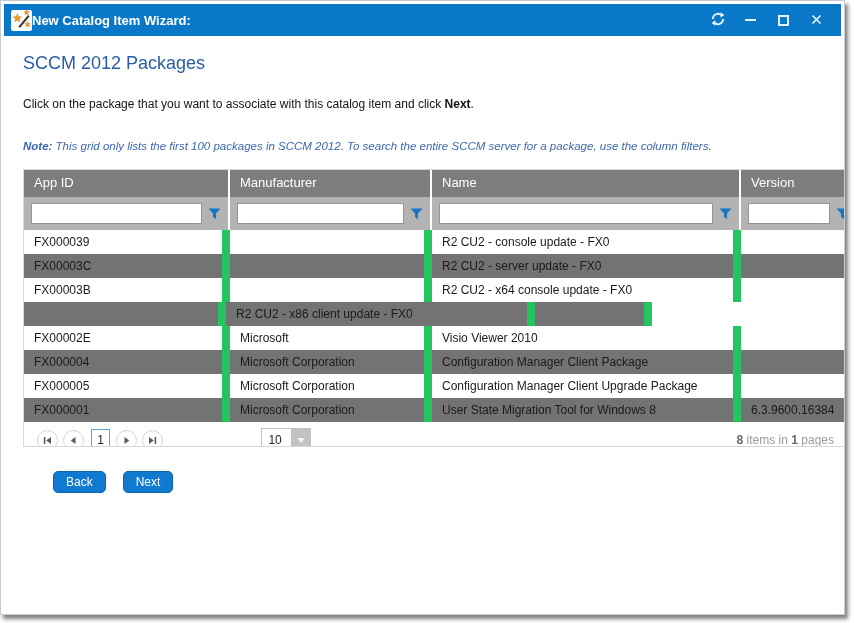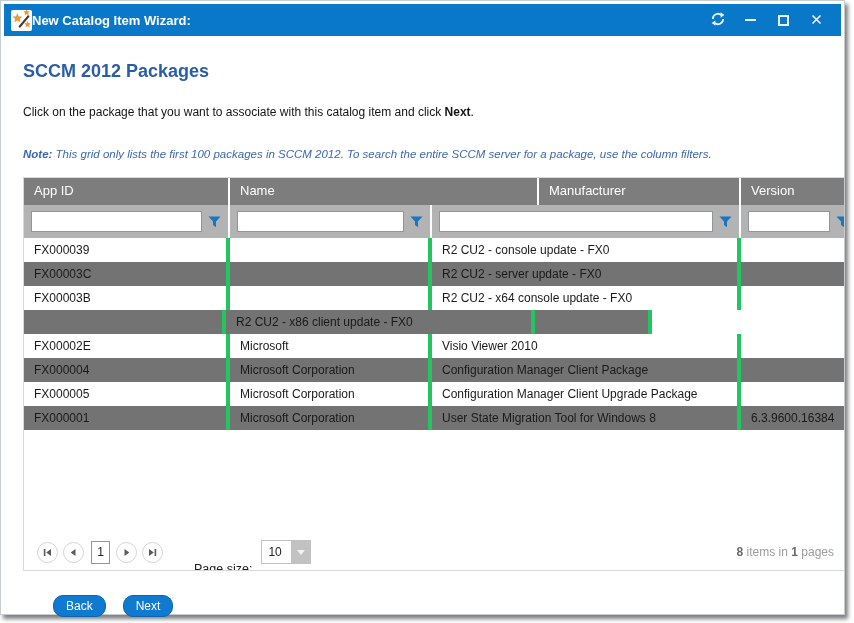--- a/index.html
+++ b/index.html
@@ -18,62 +18,62 @@
   .star.s3 { left:13px; top:11px; font-size:8px; }
   .title { color:#fff; font-weight:bold; font-size:13px; white-space:nowrap; }
   .controls { margin-left:auto; display:flex; align-items:center; margin-right:8px; }
   .ctrl { width:33px; height:26px; background:transparent; border:none; display:flex;
           align-items:center; justify-content:center; cursor:pointer; }
   .glyph-min { width:11px; height:2px; background:#e8f2fa; }
   .glyph-max { width:11px; height:11px; border:2px solid #e8f2fa; background:transparent; }
 
   
   .content { padding-left:22px; width:843px; }
-  .heading { margin-top:25px; font-size:18px; font-weight:bold; color:#2a5da8; }
+  .heading { margin-top:17px; font-size:18px; font-weight:normal; color:#2a5da8; }
   .instruction { margin-top:23px; font-size:12px; color:#141414; }
   .instruction b { font-weight:bold; }
   .note { margin-top:29px; font-size:11.5px; font-style:italic; color:#3c68ae; }
   .note b { font-weight:bold; }
 
   
-  .grid-outer { margin-top:17px; width:821px; height:394px; overflow:hidden;
+  .grid-outer { margin-top:17px; width:821px; height:278px; overflow:hidden;
                 border:1px solid #d8d8d8; border-right:none; display:flex; flex-direction:column; background:#fff; }
   .grid-inner { width:834px; flex:0 0 auto; }
   .hdr-row { display:flex; height:27px; background:#7d7d7d; }
   .hdr-cell { border-right:2px solid #fff; color:#fff; font-size:13px; line-height:25px;
               padding-left:10px; white-space:nowrap; overflow:hidden; cursor:pointer; }
   .flt-row { display:flex; height:33px; background:#b3b3b3; }
   .flt-cell { border-right:2px solid #fff; display:flex; align-items:center; padding:0 4px 0 7px; }
   .flt-input { flex:1 1 auto; min-width:0; height:21px; border:1px solid #8f979d; background:#fff;
                font-size:12px; padding:0 4px; font-family:"Liberation Sans", sans-serif; }
   .flt-btn { flex:0 0 auto; width:19px; height:19px; border:none; background:transparent;
              display:flex; align-items:center; justify-content:center; margin-left:3px; cursor:pointer; padding:0; }
   .row { display:flex; height:24px; cursor:pointer; }
-  .cell { border-right:4px solid #22c55e; font-size:12px; line-height:24px; color:#1a1a1a;
+  .cell { border-right:8px solid #22c55e; font-size:12px; line-height:24px; color:#1a1a1a;
           padding-left:10px; white-space:nowrap; overflow:hidden; }
   .row.stripe .cell { background:#737373; }
   .w-app { width:206px; } .w-man { width:202px; } .w-name { width:309px; } .w-ver { width:117px; }
 
   
   .pager { margin-top:auto; height:36px; display:flex; align-items:center; padding:0 10px 0 13px; background:#fff; }
   .pg-circle { width:21px; height:21px; border-radius:50%; border:1px solid #d4d4d4; background:#fff;
                display:flex; align-items:center; justify-content:center; margin-right:5px; cursor:pointer; padding:0; }
   .pg-current { width:19px; height:23px; border:1px solid #59a8dc; background:#fff; font-size:12px; color:#222;
                 display:flex; align-items:center; justify-content:center; margin:0 6px 0 2px; cursor:pointer; }
   .ps-label { margin-left:26px; font-size:12.5px; color:#1c1c1c;margin-top:34px; }
   .dropdown { margin-left:9px; display:flex; height:24px; border:1px solid #c2c2c2; cursor:pointer; background:#fff; }
   .dd-value { width:29px; font-size:12px; color:#222; display:flex; align-items:center; padding-left:6px; }
   .dd-arrow { width:19px; background:#c2c2c2; display:flex; align-items:center; justify-content:center; }
   .dd-tri { width:0; height:0; border-left:4px solid transparent; border-right:4px solid transparent; border-top:5px solid #f2f2f2; }
   .summary { margin-left:auto; font-size:12px; color:#9c9c9c; white-space:pre; }
   .summary .num { color:#6a6a6a; font-weight:bold; }
 
   
   .footer { margin:24px 0 0 30px; display:flex; gap:17px; }
-  .btn { height:22px; padding:0 12px; background:#0f7ad0; border:1px solid #0b66b0; border-radius:10px;
+  .btn { height:22px; padding:0 12px; background:#0f7ad0; border:1px solid #0b66b0; border-radius:5px;
          color:#fff; font-size:12px; font-family:"Liberation Sans", sans-serif; cursor:pointer; }
 </style>
 </head>
 <body>
 
 <div class="window">
 
   <div class="titlebar">
     <span class="app-icon">
       <span class="star s1">★</span>
@@ -109,22 +109,22 @@
     <div class="heading">SCCM 2012 Packages</div>
 
     <div class="instruction"><span>Click on the package that you want to associate with this catalog item and click </span><b>Next</b><span>.</span></div>
 
     <div class="note"><b>Note:</b><span> This grid only lists the first 100 packages in SCCM 2012. To search the entire SCCM server for a package, use the column filters.</span></div>
 
     <div class="grid-outer">
       <div class="grid-inner">
         <div class="hdr-row">
             <div class="hdr-cell w-app">App ID</div>
+            <div class="hdr-cell w-man">Manufacturer</div>
             <div class="hdr-cell w-name">Name</div>
-            <div class="hdr-cell w-man">Manufacturer</div>
             <div class="hdr-cell w-ver">Version</div>
           </div>
         <div class="flt-row">
             <div class="flt-cell w-app">
               <input class="flt-input" style="">
               <button class="flt-btn">
                 <svg width="13" height="12" viewBox="0 0 13 12">
                   <path d="M0.5 0.5 H12.5 L8 5.6 V11.2 L5 9 V5.6 Z" fill="#1777c3"></path>
                 </svg>
               </button>

